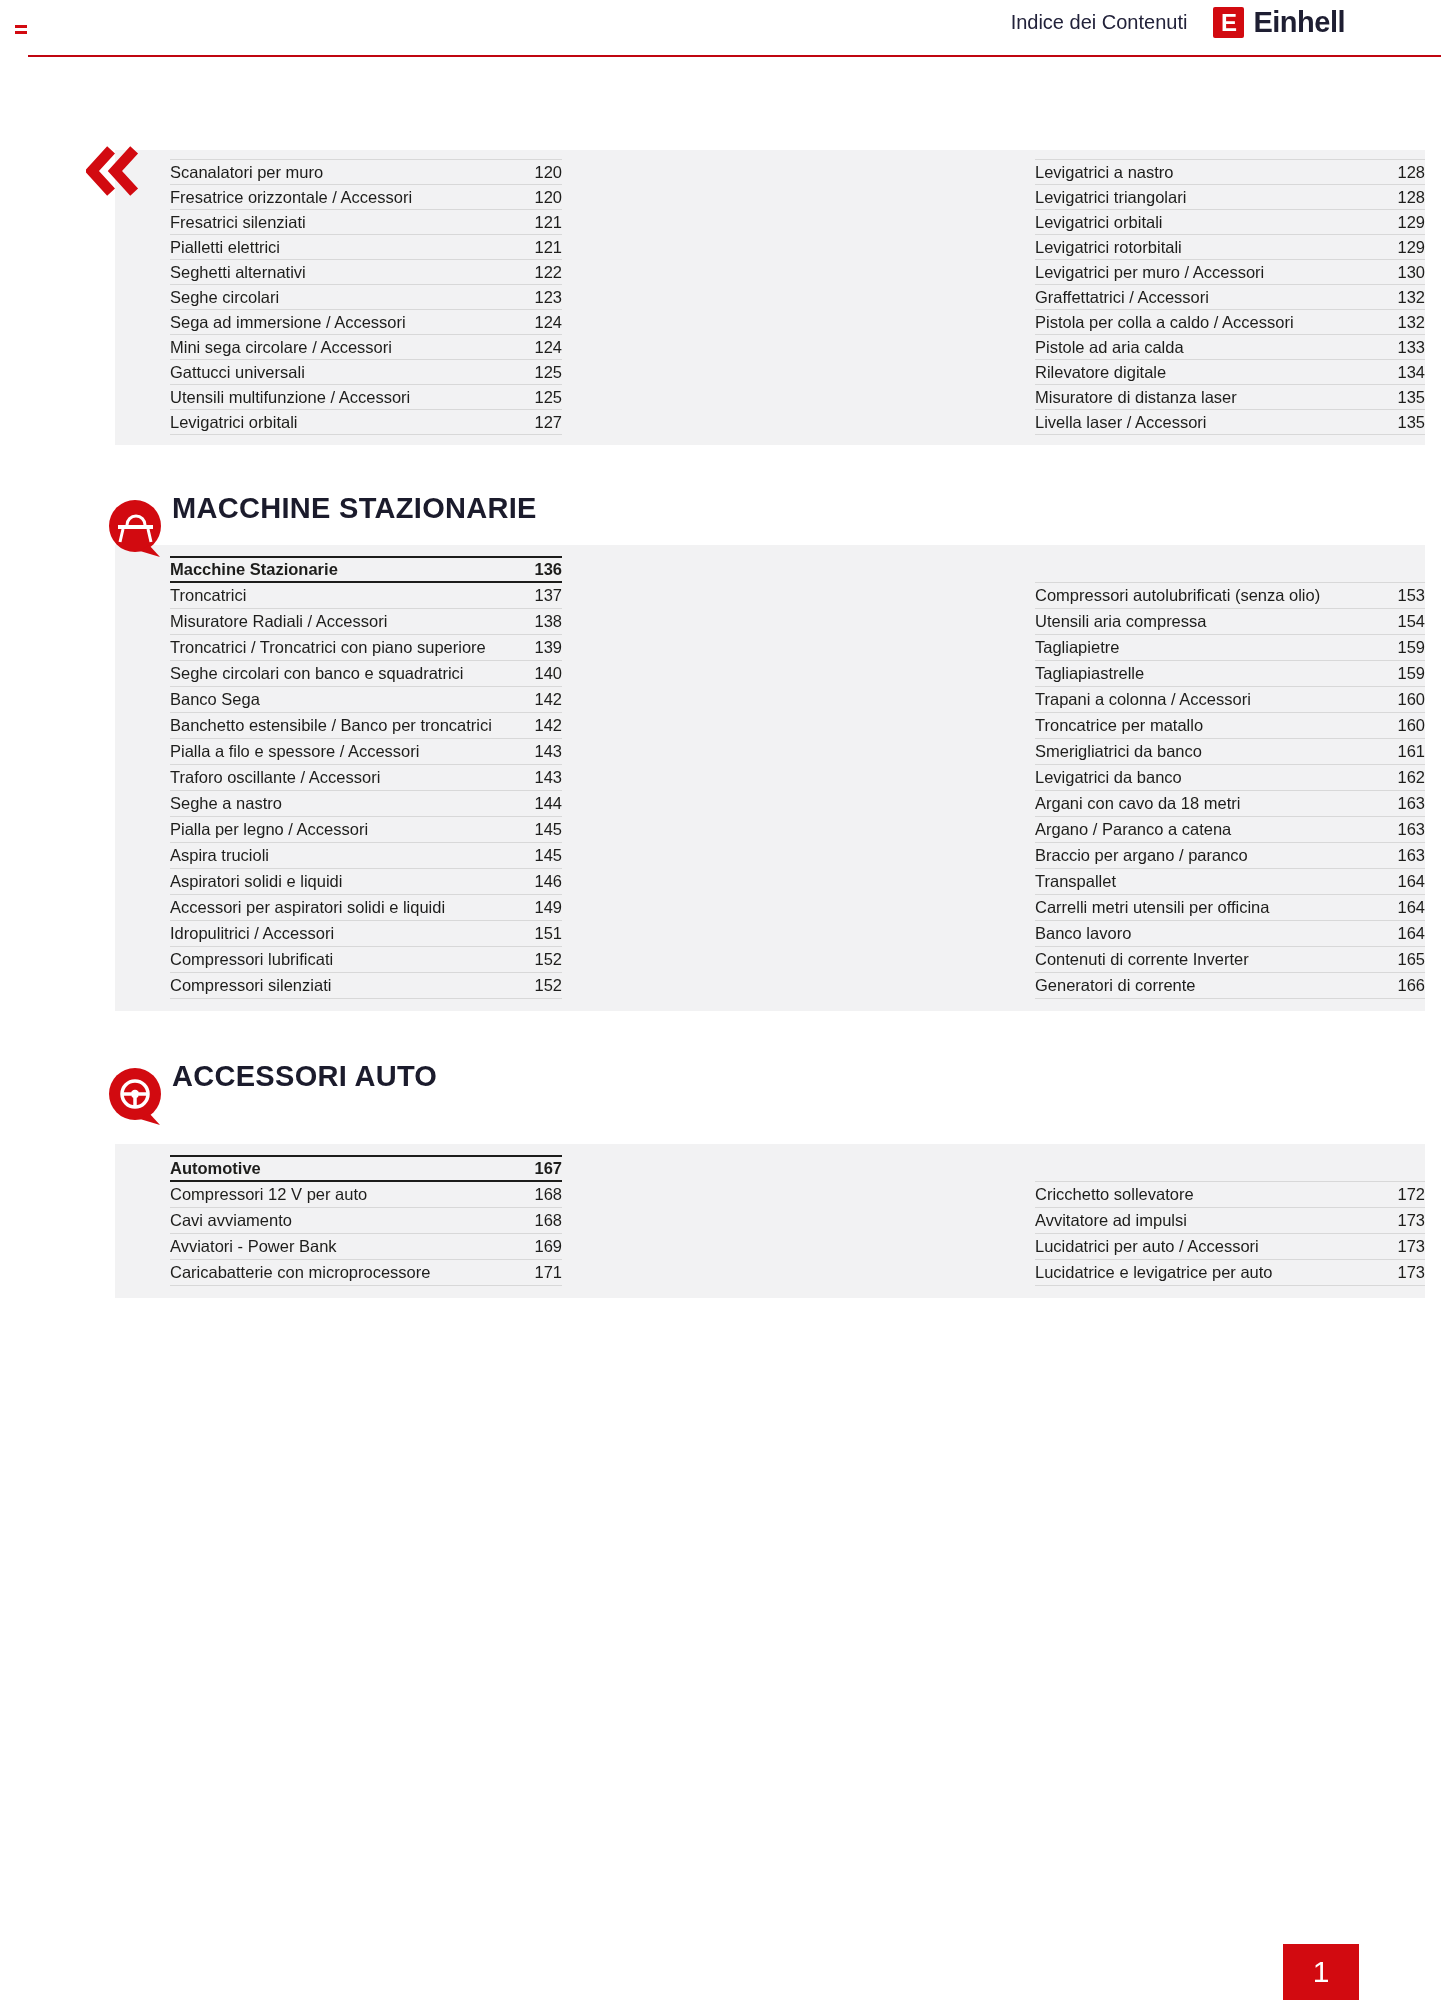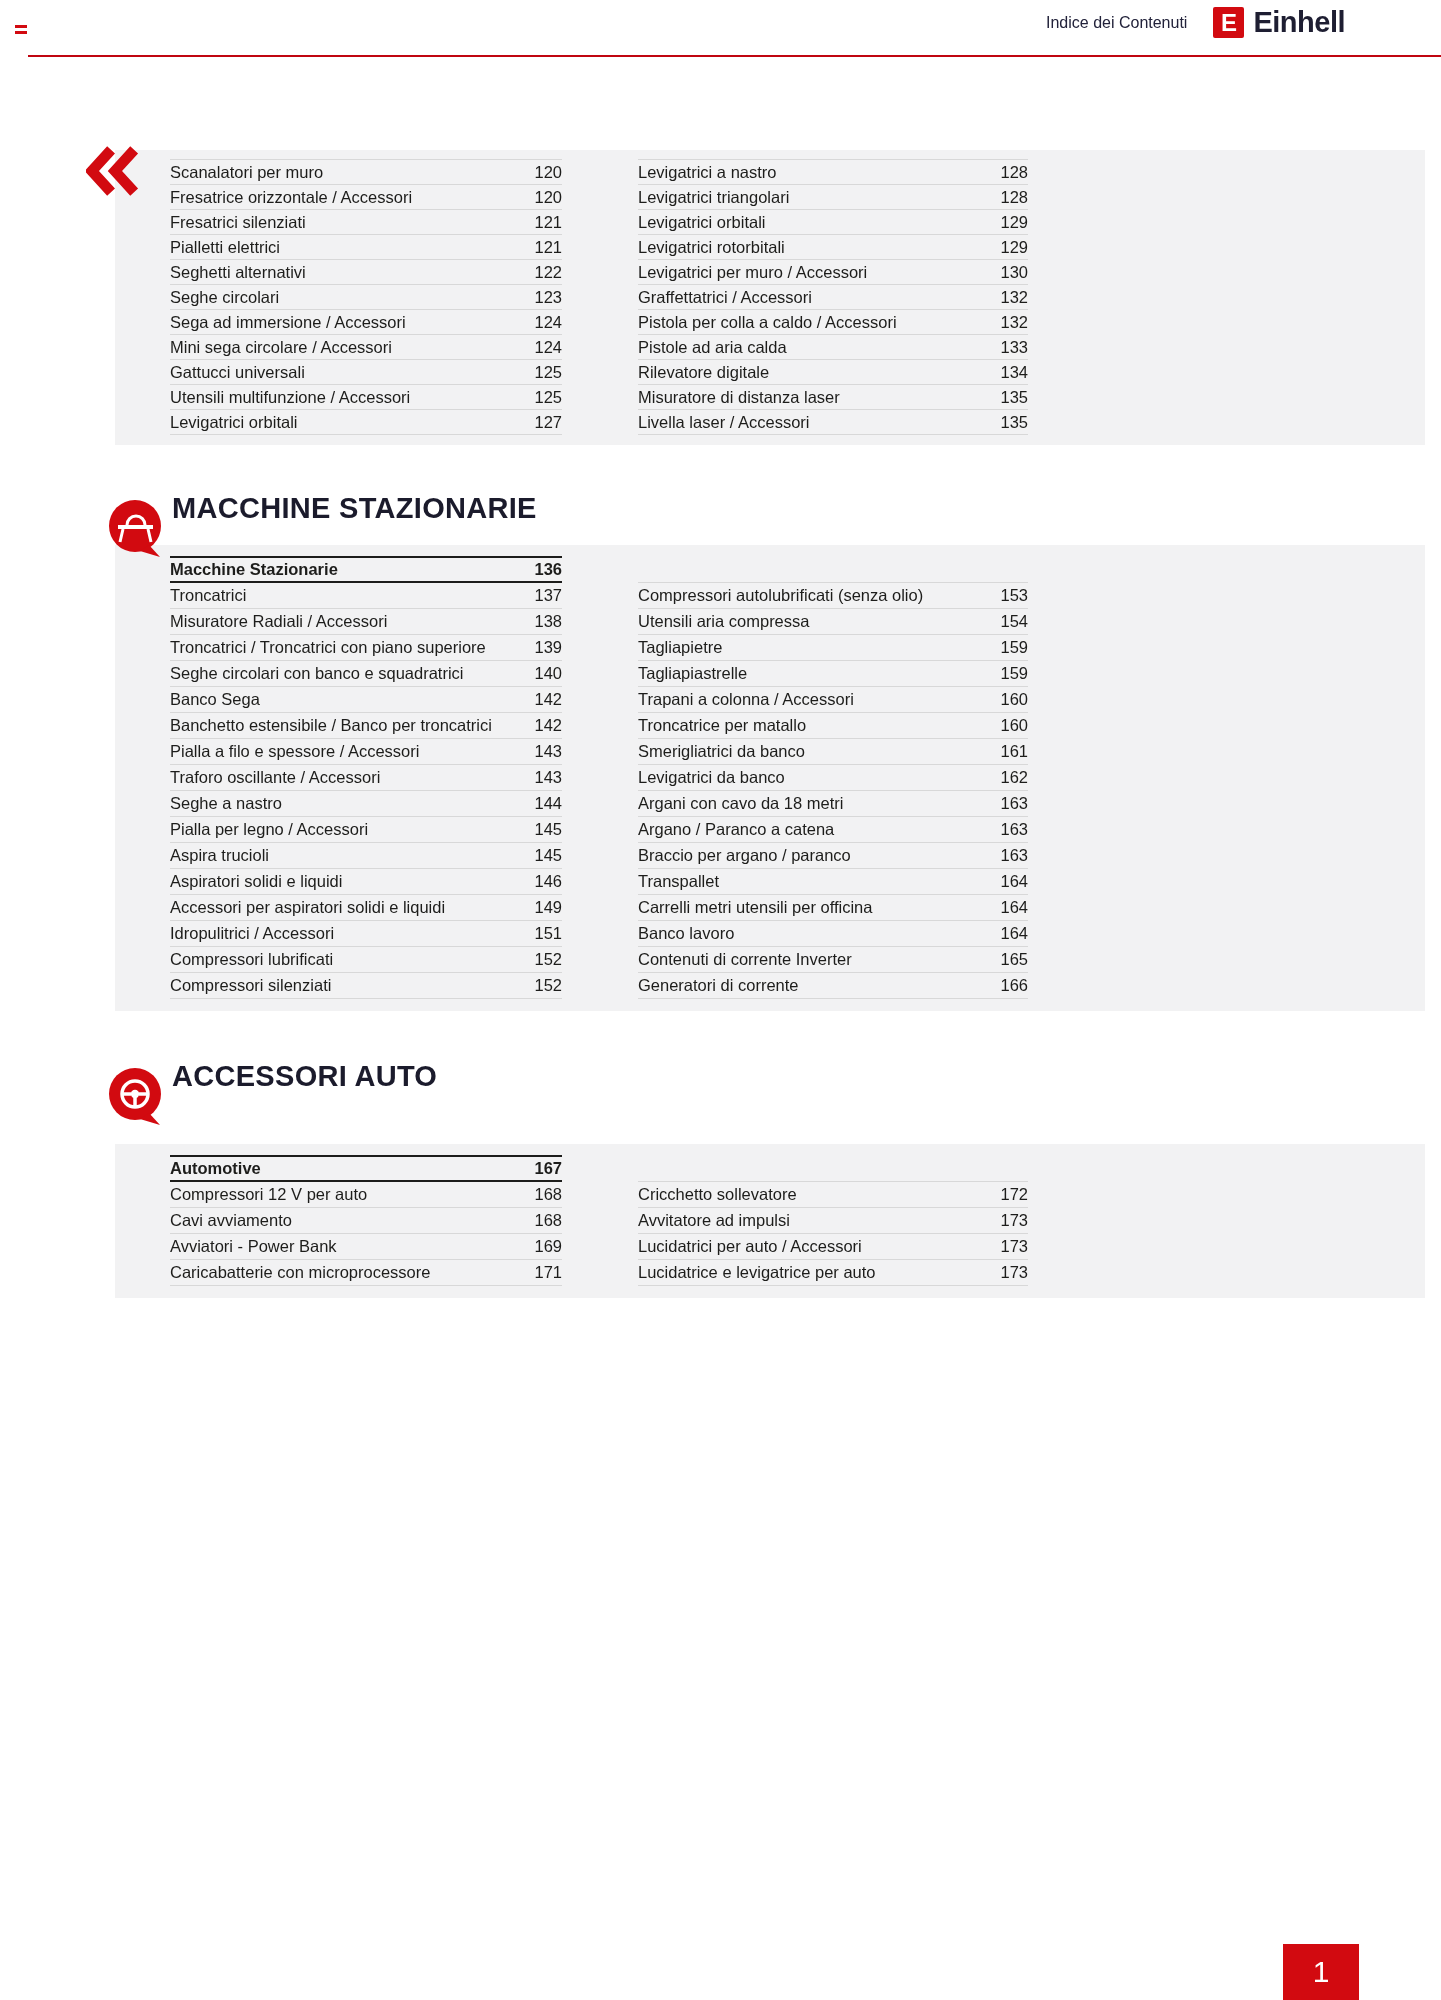--- a/index.html
+++ b/index.html
@@ -9,30 +9,30 @@
     background:#ffffff;
     font-family:"Liberation Sans", sans-serif;
     color:#1d1d1b;
     overflow:hidden;
   }
 
   
   .corner-mark { position:absolute; left:15px; top:25px; width:12px; }
   .corner-mark .bar { height:3px; background:#d20a10; margin-bottom:3px; }
   .header-right { position:absolute; top:6px; right:96px; display:flex; align-items:center; gap:26px; }
-  .header-title { font-size:16px; color:#22223a; }
+  .header-title { font-size:20px; color:#22223a; }
   .brand { display:flex; align-items:center; gap:9px; }
   .brand-square { width:31px; height:31px; background:#d20a10; color:#fff; display:flex; align-items:center; justify-content:center; font-weight:bold; font-size:24px; border-radius:2px; }
   .brand-name { font-size:29px; font-weight:700; color:#1e1e32; letter-spacing:-0.5px; }
   .header-rule { position:absolute; top:55px; left:28px; right:0; height:2px; background:#c00510; }
 
   
   .panel { position:absolute; left:115px; width:1310px; background:#f2f2f3; padding:11px 0 12px 55px; }
   .panel--tight { padding-top:9px; padding-bottom:10px; }
-  .columns { display:flex; gap:56px; }
+  .columns { display:flex; gap:56px;justify-content:space-between; }
   .col { width:392px; }
   .col--right { width:390px;margin-left:20px; }
   .col--offset { margin-top:26px; }
   .rows--topline { border-top:1px solid #d8d8d8; }
   .row { display:flex; justify-content:space-between; align-items:center; height:26px; border-bottom:1px solid #d8d8d8; font-size:16.5px; line-height:1; }
   .panel--tight .row { height:25px; }
   .row .num { padding-left:10px; }
   .col-header { display:flex; justify-content:space-between; align-items:center; height:27px; border-top:2px solid #1d1d1b; border-bottom:2px solid #1d1d1b; font-weight:bold; font-size:16.5px; }
 
   

